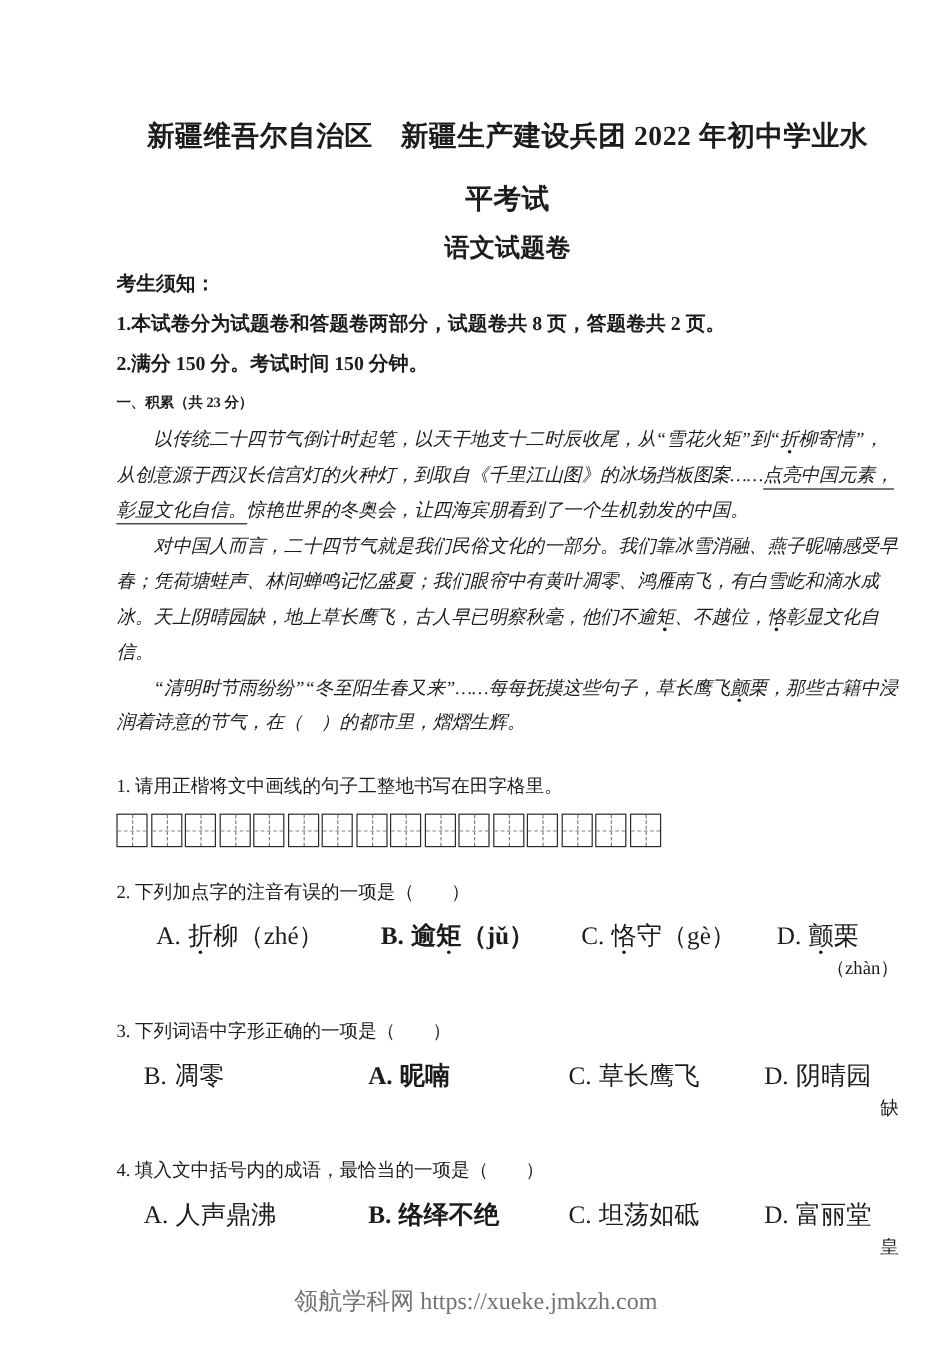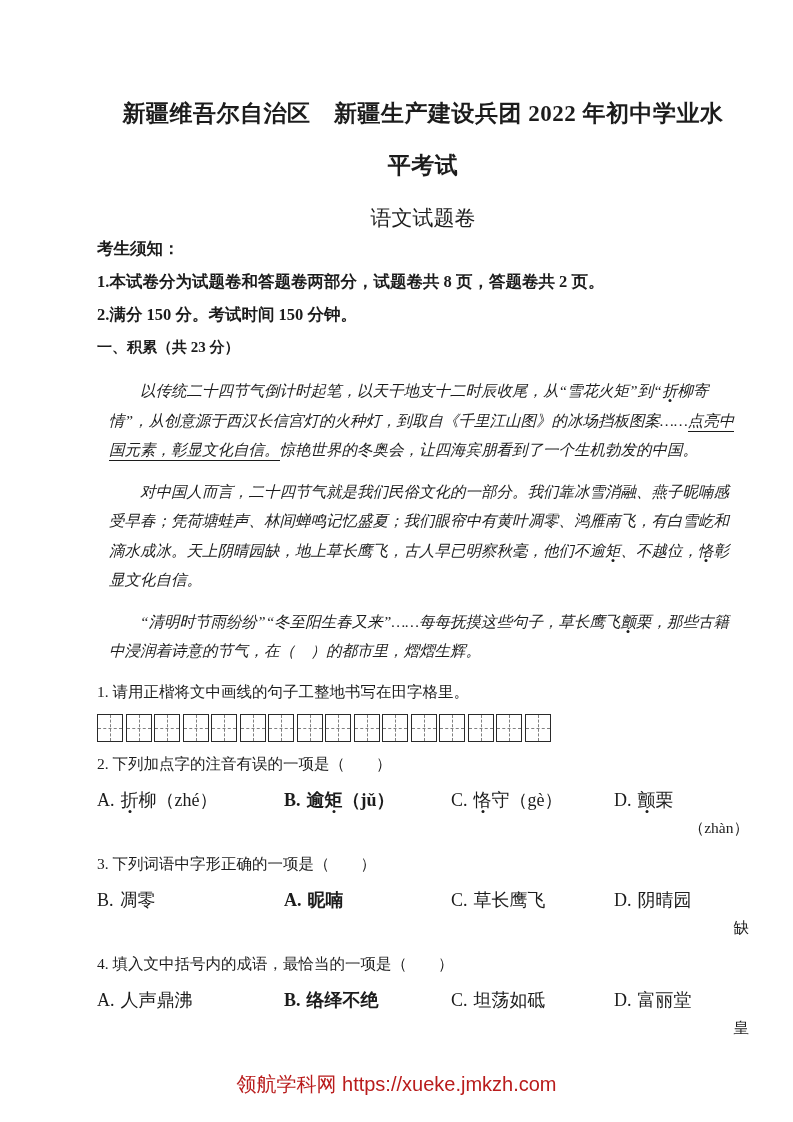--- a/index.html
+++ b/index.html
@@ -19,42 +19,41 @@
   
   .title{
     text-align:center;
     font-weight:bold;
     font-size:23px;
     line-height:52px;
     letter-spacing:0.5px;
   }
   .subtitle{
     text-align:center;
-    font-weight:normal;
+    font-weight:bold;
     font-size:21px;
-    margin-top:12px;
   }
   .notice-head{
     font-weight:bold;
     font-size:16.5px;
     line-height:33px;
   }
   .notice-line{
     font-weight:bold;
     font-size:16.5px;
     line-height:33px;
   }
   .section-head{
     font-weight:bold;
-    font-size:15px;
+    font-size:12px;
     line-height:33px;
   }
   
   .passage p{
-    margin:12px;
+    margin:0;
     text-indent:2em;
     font-size:15.5px;
     line-height:29.5px;
     font-style:italic; 
   }
   .run-u{
     border-bottom:1px solid #1c1c1c;
     padding-bottom:2px;
   }
   .run-em{position:relative;}
@@ -63,27 +62,28 @@
     position:absolute;
     width:3px;height:3px;border-radius:50%;
     background:#1c1c1c;
     bottom:-3px;left:50%;
     transform:translateX(-50%);
   }
   
   .qline{
     font-size:15.5px;
     line-height:28px;
-    margin-top:8px;
+    margin-top:24px;
   }
   .opt-row{
     display:flex;
-    font-size:18px;
+    font-size:21px;
     line-height:28px;
     margin-top:8px;
+    justify-content:center;
   }
   .opt{flex:0 0 auto;}
   .opt:nth-child(1){width:187px;}
   .opt:nth-child(2){width:167px;font-weight:bold;}
   .opt:nth-child(3){width:163px;}
   .opt:nth-child(4){width:auto;}
   .opt-overflow{
     font-size:15.5px;
     line-height:28px;
     text-align:right;
@@ -243,15 +243,15 @@
       <span class="opt"><span class="opt-label">B.</span><span>络绎不绝</span></span>
       <span class="opt"><span class="opt-label">C.</span><span>坦荡如砥</span></span>
       <span class="opt"><span class="opt-label">D.</span><span>富丽堂</span></span>
     </div>
   <div class="opt-overflow">皇</div>
 
   <div class="answer-row">
     
   </div>
 
-  <div class="footer" style="color: #b91c1c;">领航学科网 https://xueke.jmkzh.com</div>
+  <div class="footer" style="color: #737373; font-family: Liberation Serif, serif;">领航学科网 https://xueke.jmkzh.com</div>
 
 </div>
 
 </body></html>

